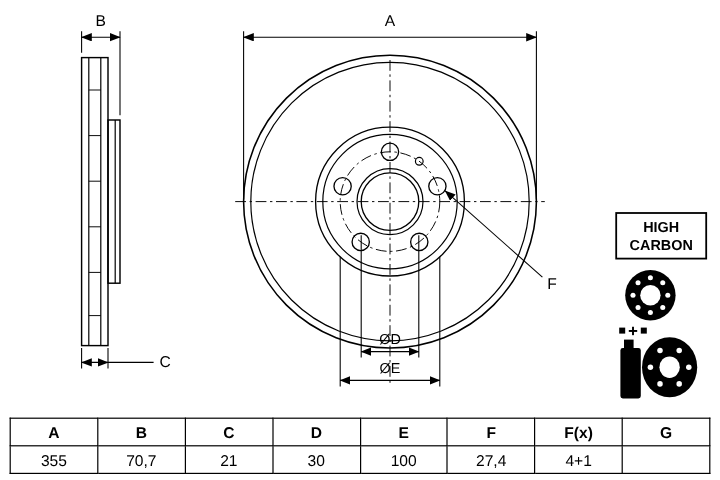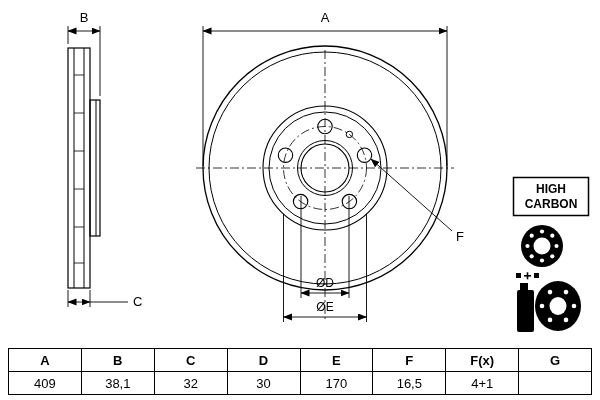--- a/index.html
+++ b/index.html
@@ -184,25 +184,25 @@
         <th>A</th>
         <th>B</th>
         <th>C</th>
         <th>D</th>
         <th>E</th>
         <th>F</th>
         <th>F(x)</th>
         <th>G</th>
       </tr>
       <tr>
-        <td>409</td>
-        <td>38,1</td>
-        <td>32</td>
+        <td>355</td>
+        <td>70,7</td>
+        <td>21</td>
         <td>30</td>
-        <td>170</td>
-        <td>16,5</td>
+        <td>100</td>
+        <td>27,4</td>
         <td>4+1</td>
         <td></td>
       </tr>
     </tbody>
   </table>
 
 </div>
 
 </body></html>

